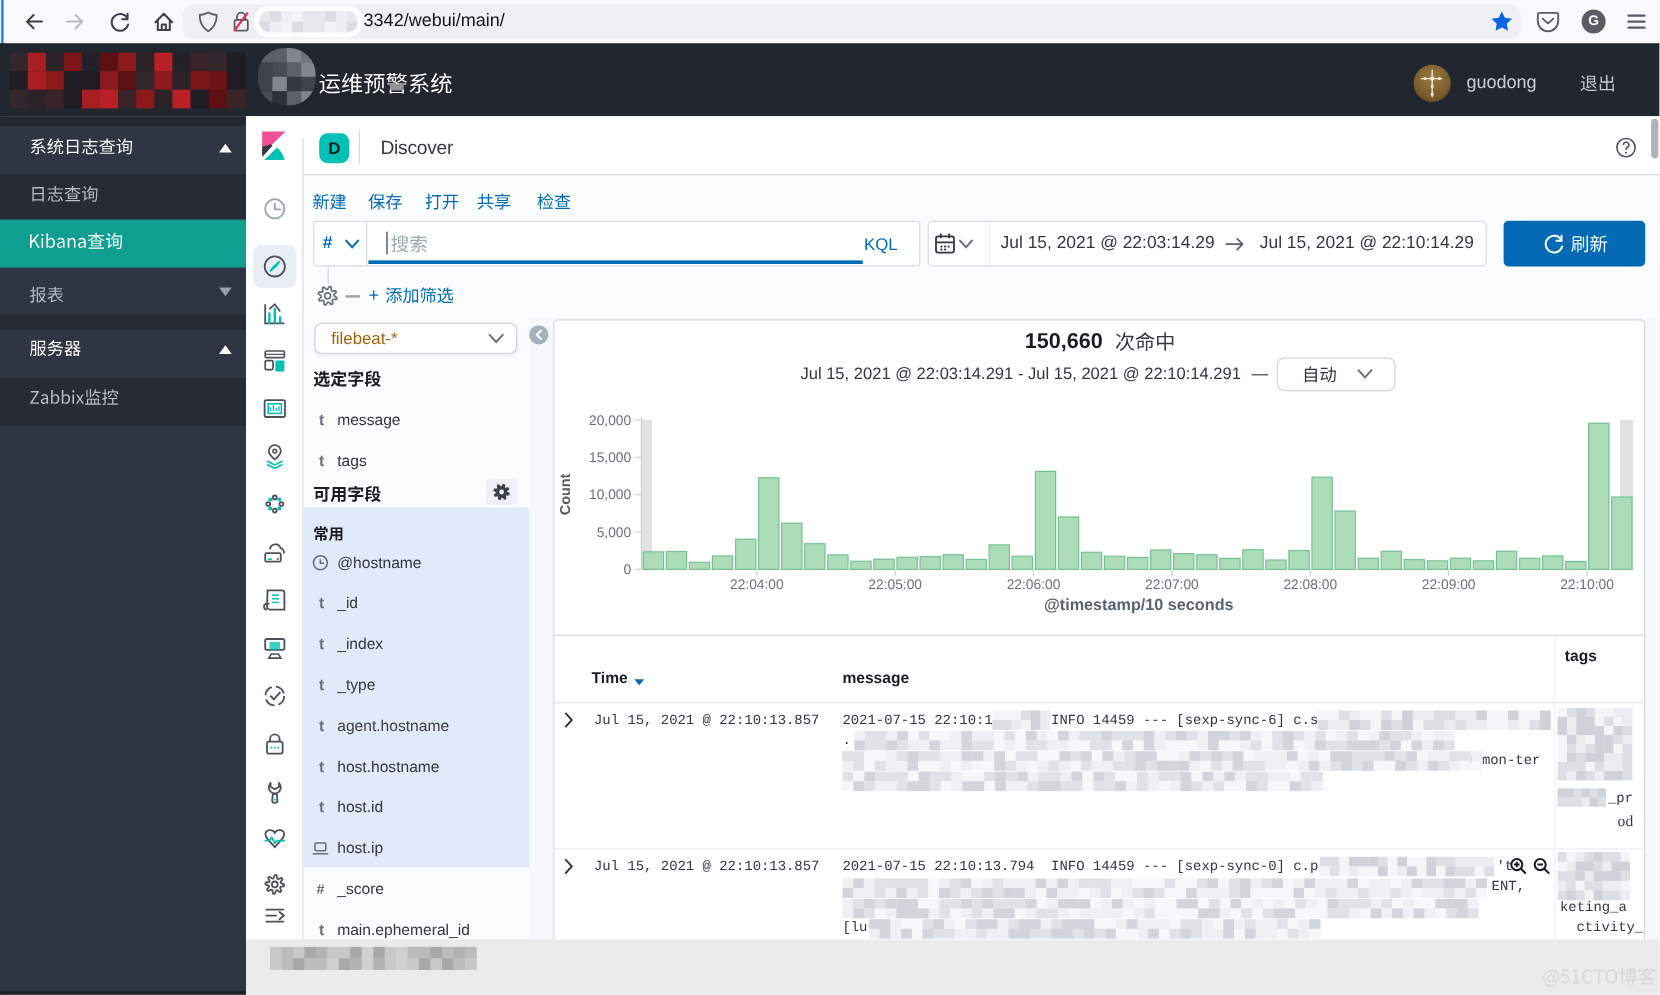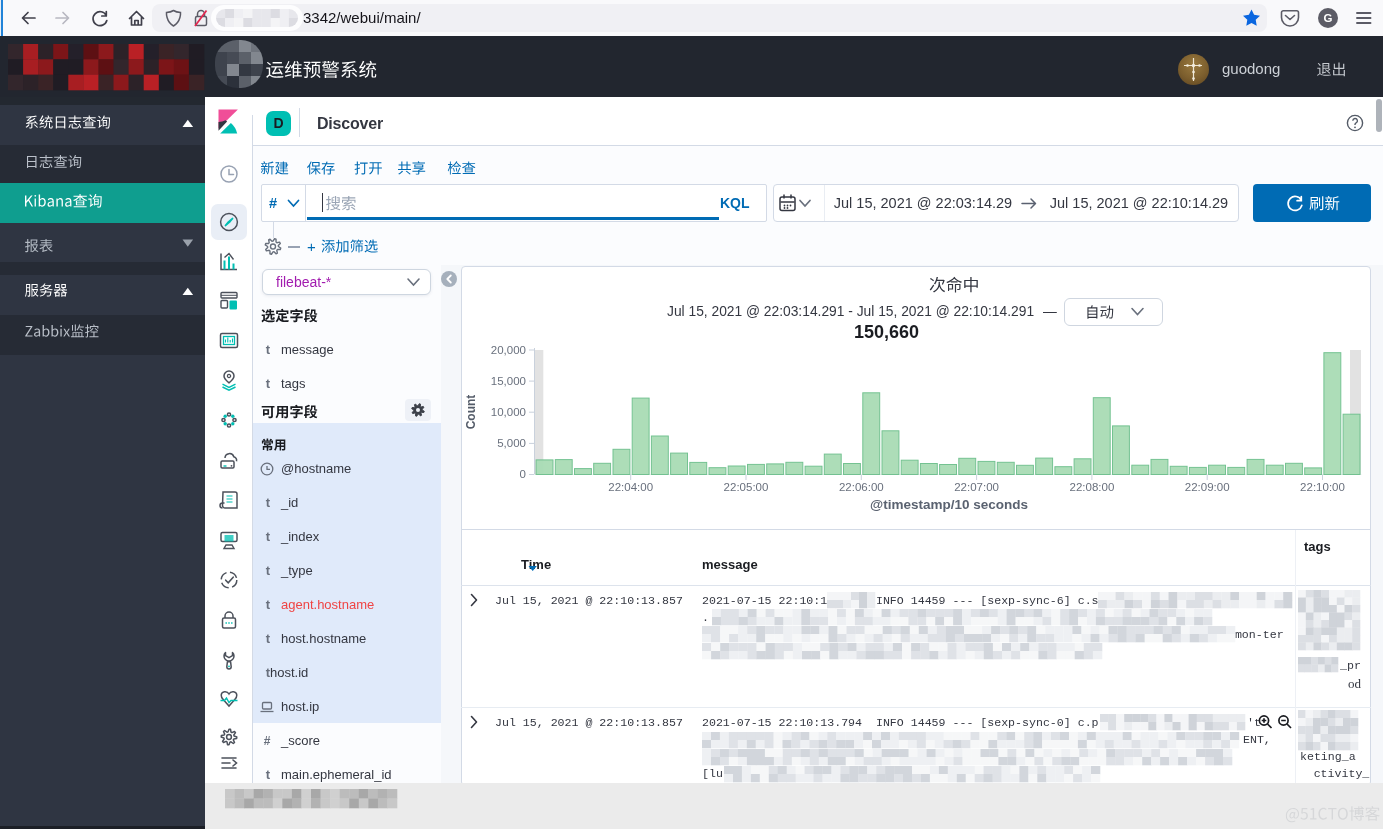--- a/index.html
+++ b/index.html
@@ -19,73 +19,73 @@
 <div style="position:absolute;left:0px;top:97px;width:205px;height:8px;background:#232830;"></div>
 <div style="position:absolute;left:0px;top:144.5px;width:205px;height:38px;background:#262b35;"></div>
 <div style="position:absolute;left:0px;top:182.5px;width:205px;height:40px;background:#0f9e8f;"></div>
 <div style="position:absolute;left:0px;top:262px;width:205px;height:13px;background:#262b35;"></div>
 <div style="position:absolute;left:0px;top:315px;width:205px;height:40px;background:#262b35;"></div>
 <div style="position:absolute;left:205px;top:97px;width:1178px;height:732px;background:#f5f7fa;"></div>
 <div style="position:absolute;left:205px;top:146px;width:1178px;height:119px;background:#fbfcfe;"></div>
 <div style="position:absolute;left:205px;top:97px;width:1178px;height:48px;background:#fff;border-bottom:1px solid #d3dae6;"></div>
 <div style="position:absolute;left:266px;top:111px;width:25px;height:25px;background:#00bfb3;border-radius:7px;color:#1a1c21;font-weight:700;font-size:14px;text-align:center;line-height:25px;">D</div>
 <div style="position:absolute;left:299px;top:108px;width:1px;height:29px;background:#d3dae6;"></div>
-<div style="position:absolute;left:317px;top:114px;width:120px;height:19px;color:#343741;font-size:16px;font-weight:700;line-height:19px;letter-spacing:-0.2px;">Discover</div>
+<div style="position:absolute;left:317px;top:114px;width:120px;height:19px;color:#343741;font-size:16px;font-weight:400;line-height:19px;letter-spacing:-0.2px;">Discover</div>
 <div style="position:absolute;left:205px;top:145px;width:48px;height:638px;background:#fff;"></div>
 <div style="position:absolute;left:252px;top:115px;width:1px;height:668px;background:#d3dae6;"></div>
 <div style="position:absolute;left:211px;top:204px;width:36px;height:36px;background:#e9eef6;border-radius:7px;"></div>
 <div style="position:absolute;left:261px;top:184px;width:506px;height:38px;background:#fff;border:1px solid #d3dae6;border-radius:2px;box-sizing:border-box;"></div>
 <div style="position:absolute;left:305px;top:185px;width:1px;height:36px;background:#d3dae6;"></div>
 <div style="position:absolute;left:269px;top:194px;width:14px;height:18px;color:#006bb4;font-size:14.5px;font-weight:700;line-height:18px;">#</div>
 <div style="position:absolute;left:322px;top:193px;width:1px;height:19px;background:#343741;"></div>
-<div style="position:absolute;left:720px;top:195px;width:30px;height:17px;color:#006bb4;font-size:14px;font-weight:700;line-height:17px;">KQL</div>
+<div style="position:absolute;left:720px;top:195px;width:30px;height:17px;color:#006bb4;font-size:14px;font-weight:400;line-height:17px;">KQL</div>
 <div style="position:absolute;left:307px;top:216.5px;width:412px;height:3px;background:#006bb4;"></div>
 <div style="position:absolute;left:272.5px;top:222px;width:1px;height:16px;background:#d3dae6;"></div>
 <div style="position:absolute;left:773px;top:184px;width:466px;height:38px;background:#fff;border:1px solid #d3dae6;border-radius:4px;box-sizing:border-box;"></div>
 <div style="position:absolute;left:824px;top:185px;width:1px;height:36px;background:#e9edf3;"></div>
 <div style="position:absolute;left:824px;top:194px;width:198px;height:18px;color:#343741;font-size:14.5px;line-height:18px;text-align:center;">Jul 15, 2021 @ 22:03:14.29</div>
 <div style="position:absolute;left:1040px;top:194px;width:198px;height:18px;color:#343741;font-size:14.5px;line-height:18px;text-align:center;">Jul 15, 2021 @ 22:10:14.29</div>
 <div style="position:absolute;left:1253px;top:184px;width:118px;height:38px;background:#006bb4;border-radius:4px;"></div>
 <div style="position:absolute;left:288px;top:245.5px;width:12px;height:2px;background:#98a2b3;"></div>
 <div style="position:absolute;left:307px;top:238px;width:14px;height:17px;color:#006bb4;font-size:15px;line-height:17px;">+</div>
 <div style="position:absolute;left:253px;top:265px;width:188px;height:518px;background:#fbfcfe;"></div>
 <div style="position:absolute;left:253px;top:423px;width:188px;height:300px;background:#e0eafa;"></div>
 <div style="position:absolute;left:262px;top:269px;width:169px;height:26px;background:#fff;border:1px solid #ced6e0;border-radius:6px;box-sizing:border-box;box-shadow:0 1px 3px rgba(100,110,130,0.12);"></div>
-<div style="position:absolute;left:276px;top:274px;width:100px;height:16px;color:#a21caf;font-size:14px;line-height:16px;">filebeat-*</div>
+<div style="position:absolute;left:276px;top:274px;width:100px;height:16px;color:#a16207;font-size:14px;line-height:16px;">filebeat-*</div>
 <div style="position:absolute;left:441px;top:271px;width:16px;height:16px;background:#a6b0bc;border-radius:50%;"></div>
 <div style="position:absolute;left:405px;top:399px;width:26px;height:22px;background:#eef1f7;border-radius:4px;"></div>
 <div style="position:absolute;left:263px;top:341.5px;width:10px;height:16px;color:#69707d;font-size:13px;font-weight:600;line-height:16px;text-align:center;">t</div>
 <div style="position:absolute;left:281px;top:341.5px;width:150px;height:16px;color:#343741;font-size:13px;line-height:16px;">message</div>
 <div style="position:absolute;left:263px;top:375.5px;width:10px;height:16px;color:#69707d;font-size:13px;font-weight:600;line-height:16px;text-align:center;">t</div>
 <div style="position:absolute;left:281px;top:375.5px;width:150px;height:16px;color:#343741;font-size:13px;line-height:16px;">tags</div>
 <div style="position:absolute;left:281px;top:461px;width:150px;height:16px;color:#343741;font-size:13px;line-height:16px;">@hostname</div>
 <div style="position:absolute;left:263px;top:495px;width:10px;height:16px;color:#69707d;font-size:13px;font-weight:600;line-height:16px;text-align:center;">t</div>
 <div style="position:absolute;left:281px;top:495px;width:150px;height:16px;color:#343741;font-size:13px;line-height:16px;">_id</div>
 <div style="position:absolute;left:263px;top:529px;width:10px;height:16px;color:#69707d;font-size:13px;font-weight:600;line-height:16px;text-align:center;">t</div>
 <div style="position:absolute;left:281px;top:529px;width:150px;height:16px;color:#343741;font-size:13px;line-height:16px;">_index</div>
 <div style="position:absolute;left:263px;top:563px;width:10px;height:16px;color:#69707d;font-size:13px;font-weight:600;line-height:16px;text-align:center;">t</div>
 <div style="position:absolute;left:281px;top:563px;width:150px;height:16px;color:#343741;font-size:13px;line-height:16px;">_type</div>
 <div style="position:absolute;left:263px;top:597px;width:10px;height:16px;color:#69707d;font-size:13px;font-weight:600;line-height:16px;text-align:center;">t</div>
-<div style="position:absolute;left:281px;top:597px;width:150px;height:16px;color:#ef4444;font-size:13px;line-height:16px;">agent.hostname</div>
+<div style="position:absolute;left:281px;top:597px;width:150px;height:16px;color:#404040;font-size:13px;line-height:16px;">agent.hostname</div>
 <div style="position:absolute;left:263px;top:631px;width:10px;height:16px;color:#69707d;font-size:13px;font-weight:600;line-height:16px;text-align:center;">t</div>
 <div style="position:absolute;left:281px;top:631px;width:150px;height:16px;color:#343741;font-size:13px;line-height:16px;">host.hostname</div>
 <div style="position:absolute;left:263px;top:665px;width:10px;height:16px;color:#69707d;font-size:13px;font-weight:600;line-height:16px;text-align:center;">t</div>
-<div style="position:absolute;left:270px;top:665px;width:150px;height:16px;color:#343741;font-size:13px;line-height:16px;">host.id</div>
+<div style="position:absolute;left:281px;top:665px;width:150px;height:16px;color:#343741;font-size:13px;line-height:16px;">host.id</div>
 <div style="position:absolute;left:281px;top:699px;width:150px;height:16px;color:#343741;font-size:13px;line-height:16px;">host.ip</div>
 <div style="position:absolute;left:261px;top:733px;width:12px;height:16px;color:#69707d;font-size:12px;font-weight:700;line-height:16px;text-align:center;">#</div>
 <div style="position:absolute;left:281px;top:733px;width:150px;height:16px;color:#343741;font-size:13px;line-height:16px;">_score</div>
 <div style="position:absolute;left:263px;top:767px;width:10px;height:16px;color:#69707d;font-size:13px;font-weight:600;line-height:16px;text-align:center;">t</div>
 <div style="position:absolute;left:281px;top:767px;width:150px;height:16px;color:#343741;font-size:13px;line-height:16px;">main.ephemeral_id</div>
 <div style="position:absolute;left:461px;top:266px;width:910px;height:520px;background:#fff;border:1px solid #d3dae6;border-radius:4px;box-sizing:border-box;"></div>
-<div style="position:absolute;left:854px;top:275px;width:76px;height:19px;color:#1a1c21;font-size:18px;font-weight:700;line-height:19px;margin-top:48px;">150,660</div>
+<div style="position:absolute;left:854px;top:275px;width:76px;height:19px;color:#1a1c21;font-size:18px;font-weight:700;line-height:19px;">150,660</div>
 <div style="position:absolute;left:667px;top:303px;width:360px;height:17px;color:#343741;font-size:13.8px;line-height:17px;white-space:nowrap;">Jul 15, 2021 @ 22:03:14.291 - Jul 15, 2021 @ 22:10:14.291</div>
 <div style="position:absolute;left:1043px;top:303px;width:20px;height:17px;color:#343741;font-size:13.8px;line-height:17px;">—</div>
 <div style="position:absolute;left:1064px;top:298px;width:99px;height:28px;background:#fff;border:1px solid #cfd6e0;border-radius:6px;box-sizing:border-box;"></div>
 <div style="position:absolute;left:461px;top:529px;width:910px;height:1px;background:#d3dae6;"></div>
-<div style="position:absolute;left:493px;top:557px;width:60px;height:16px;color:#1a1c21;font-size:13px;font-weight:700;line-height:16px;margin-left:28px;">Time</div>
+<div style="position:absolute;left:493px;top:557px;width:60px;height:16px;color:#1a1c21;font-size:13px;font-weight:700;line-height:16px;">Time</div>
 <div style="position:absolute;left:702px;top:557px;width:90px;height:16px;color:#1a1c21;font-size:13px;font-weight:700;line-height:16px;">message</div>
 <div style="position:absolute;left:1304px;top:539px;width:50px;height:16px;color:#1a1c21;font-size:13px;font-weight:700;line-height:16px;">tags</div>
 <div style="position:absolute;left:461px;top:584.5px;width:910px;height:1px;background:#dde3ec;"></div>
 <div style="position:absolute;left:461px;top:706.5px;width:910px;height:1px;background:#e7ecf2;"></div>
 <div style="position:absolute;left:495px;top:594px;width:888px;height:15px;font-family:'Liberation Mono',monospace;font-size:11.6px;color:#343741;line-height:14px;white-space:pre;">Jul 15, 2021 @ 22:10:13.857</div>
 <div style="position:absolute;left:702px;top:594px;width:681px;height:15px;font-family:'Liberation Mono',monospace;font-size:11.6px;color:#343741;line-height:14px;white-space:pre;">2021-07-15 22:10:13.784  INFO 14459 --- [sexp-sync-6] c.s</div>
 <div style="position:absolute;left:702px;top:611px;width:681px;height:15px;font-family:'Liberation Mono',monospace;font-size:11.6px;color:#343741;line-height:14px;white-space:pre;">.</div>
 <div style="position:absolute;left:1221px;top:628px;width:162px;height:15px;font-family:'Liberation Mono',monospace;font-size:11.6px;color:#343741;line-height:14px;white-space:pre;">ommon-ter</div>
 <div style="position:absolute;left:1340px;top:659px;width:43px;height:15px;font-family:'Liberation Mono',monospace;font-size:11.6px;color:#343741;line-height:14px;white-space:pre;">_pr</div>
 <div style="position:absolute;left:1348px;top:677px;width:79px;height:15px;font-family:Liberation Serif, serif;font-size:13px;color:#343741;line-height:14px;white-space:pre;">od</div>

